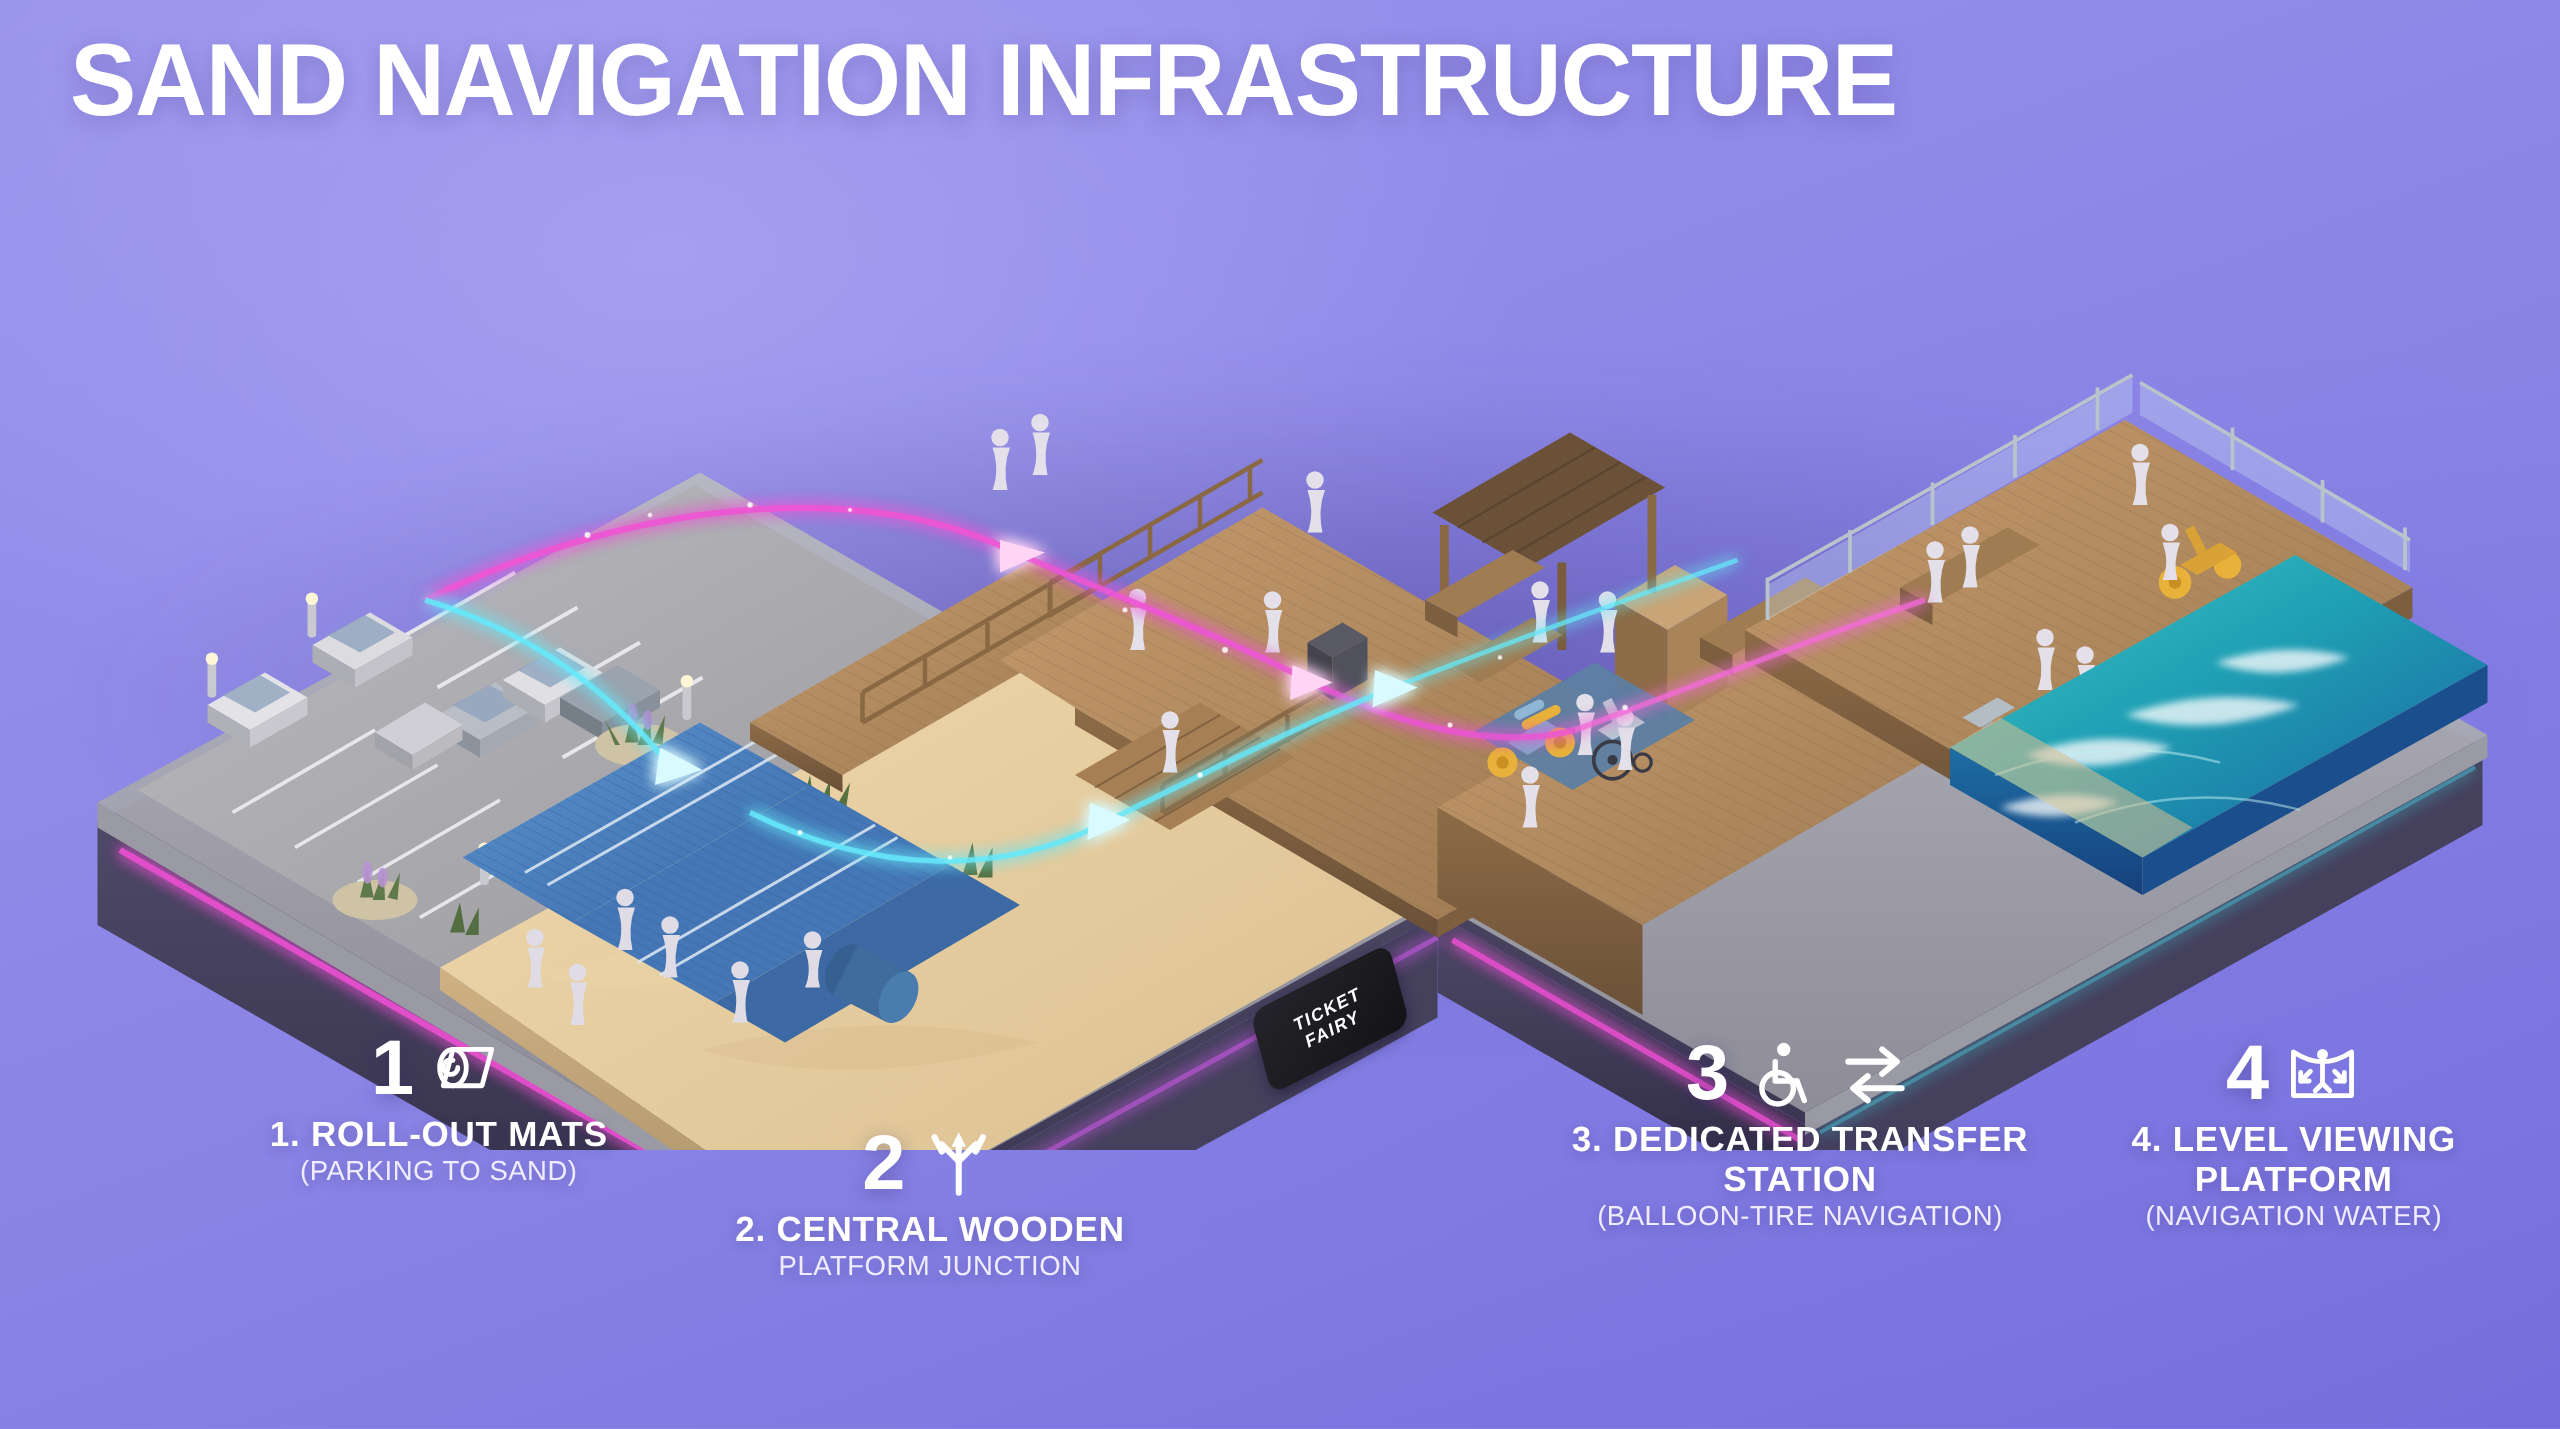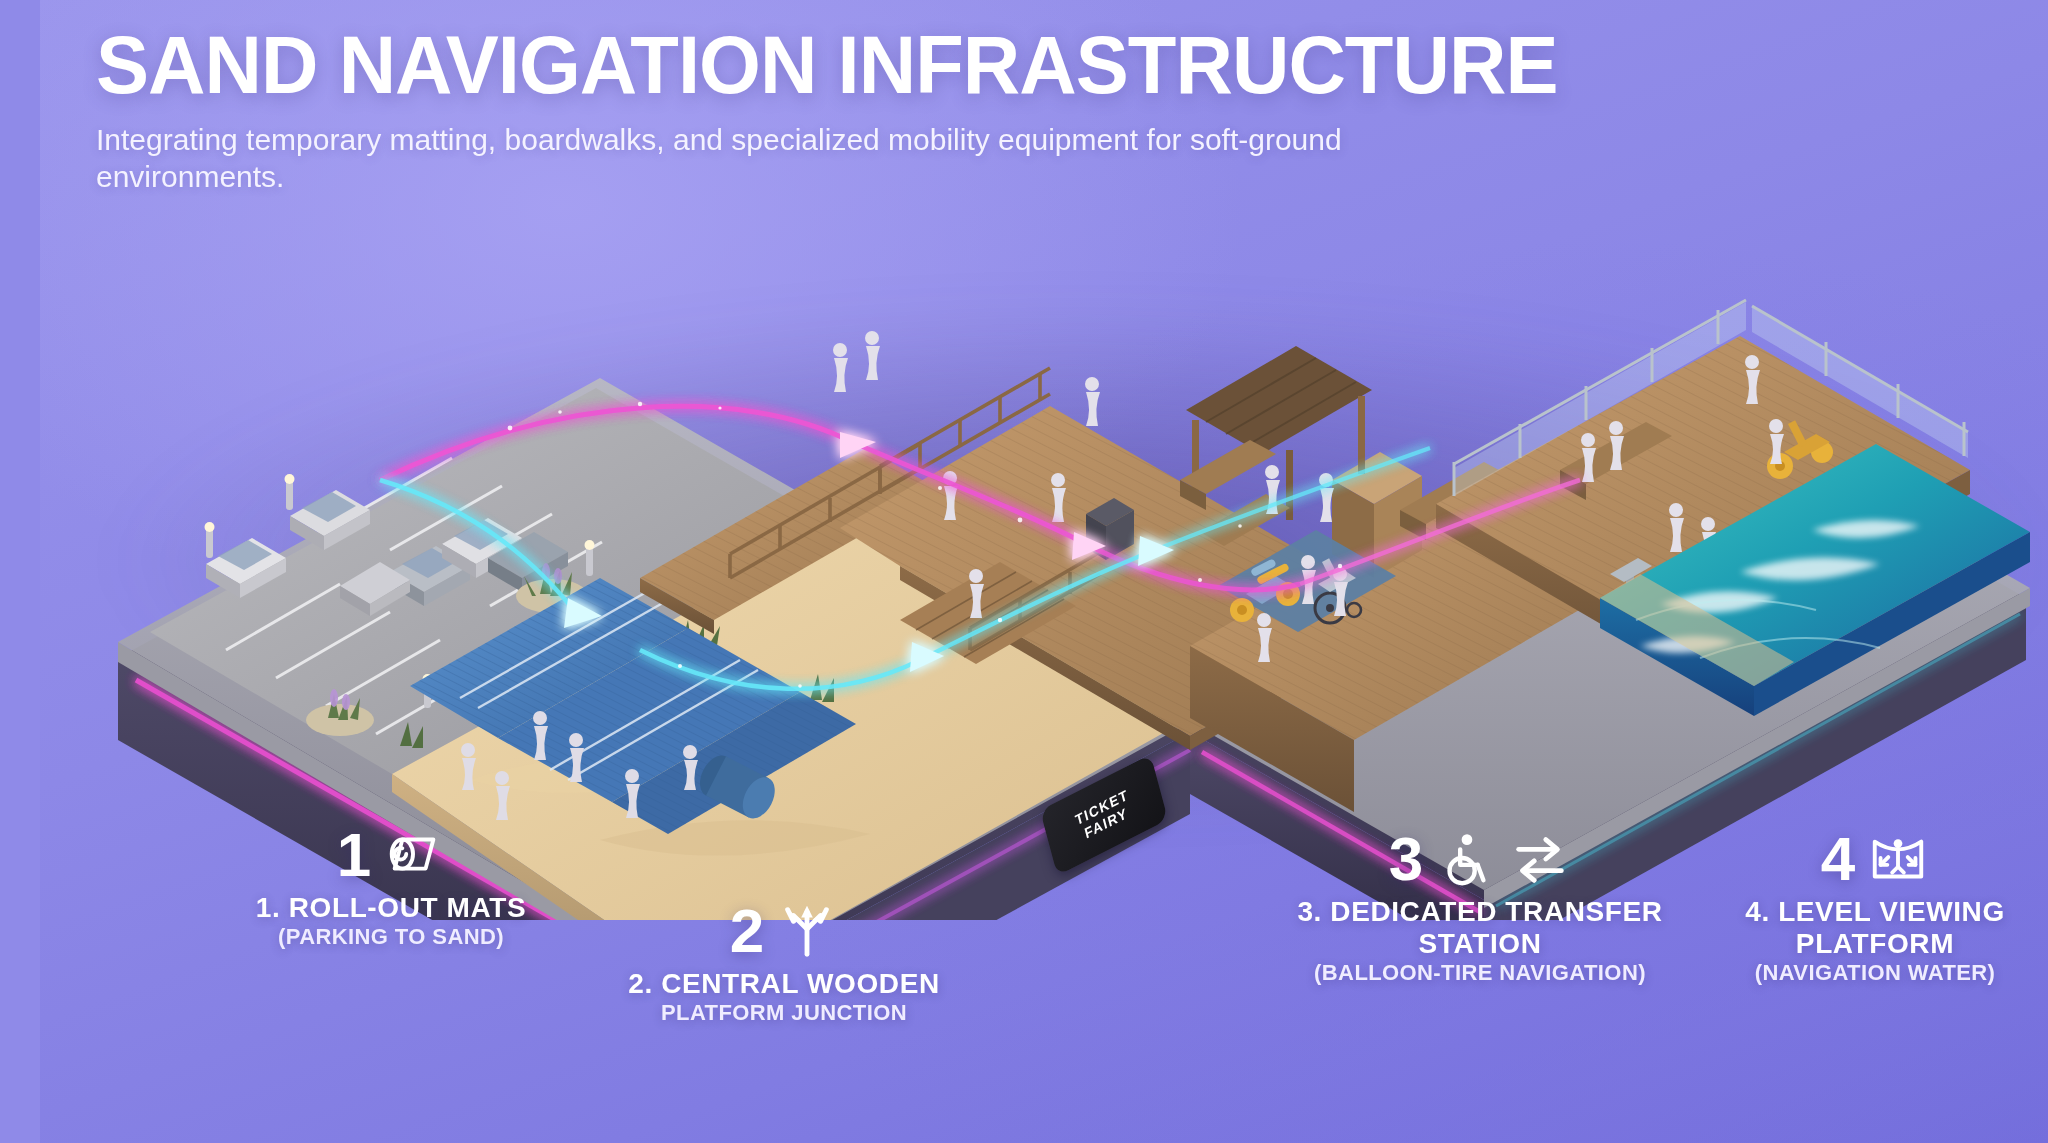--- a/index.html
+++ b/index.html
@@ -9,21 +9,20 @@
     background:#8f8ae8;
     position:relative;
   }
   #stage {
     position:absolute; inset:0;
     background:
       radial-gradient(ellipse 1100px 700px at 26% 18%, rgba(168,162,243,.85) 0%, rgba(150,144,236,0) 62%),
       radial-gradient(ellipse 1300px 900px at 78% 72%, rgba(126,118,226,.55) 0%, rgba(126,118,226,0) 65%),
       linear-gradient(160deg,#9a95ec 0%, #8d88e7 42%, #817ce2 72%, #726ddb 100%);
     overflow:hidden;
-    margin-left:40px;
   }
 
   
   #header { position:absolute; left:56px; top:26px; width:1960px; }
   #title {
     font-size:82px; font-weight:bold; color:#ffffff;
     letter-spacing:-1px; line-height:.96;
     transform:scaleX(.97); transform-origin:left center;
     text-shadow:0 4px 18px rgba(60,50,130,.28);
   }
@@ -50,21 +49,21 @@
     font-size:62px; font-weight:bold; line-height:.9; color:#fff;
     text-shadow:0 3px 14px rgba(50,40,110,.35);
   }
   .legend-icon { width:62px; height:62px; display:block; }
   .legend-icon svg { display:block; width:100%; height:100%; }
   .legend-title {
     margin-top:6px; font-size:28px; font-weight:bold; letter-spacing:.6px;
     color:#ffffff; text-shadow:0 2px 10px rgba(50,40,110,.3);
   }
   .legend-sub {
-    font-size:22px; font-weight:700; letter-spacing:.4px; color:#efecff;
+    font-size:22px; font-weight:400; letter-spacing:.4px; color:#efecff;
     text-shadow:0 2px 10px rgba(50,40,110,.3);
     text-align:center;
   }
 
   #legend-1 { left:186px; top:824px; width:330px; }
   #legend-2 { left:574px; top:900px; width:340px; }
   #legend-3 { left:1250px; top:828px; width:380px; }
   #legend-4 { left:1660px; top:828px; width:350px; }
 
   
@@ -80,21 +79,20 @@
     color:#fff; font-size:14px; font-weight:bold; letter-spacing:1.4px; line-height:1.15;
   }
 </style>
 </head>
 <body>
 
 <div id="stage">
 
   <div id="header">
     <div id="title">SAND NAVIGATION INFRASTRUCTURE</div>
-    <div id="subtitle">Integrating temporary matting, boardwalks, and specialized mobility equipment for soft-ground environments.</div>
   </div>
 
   <div id="base-shadow"></div>
 
   <svg id="diorama" viewBox="0 0 2048 740" preserveAspectRatio="none">
     <defs>
       <linearGradient id="gConcrete" x1="0" y1="0" x2="1" y2="1">
         <stop offset="0" stop-color="#bcbcc0"></stop>
           <stop offset="1" stop-color="#97979d"></stop>
       </linearGradient>

